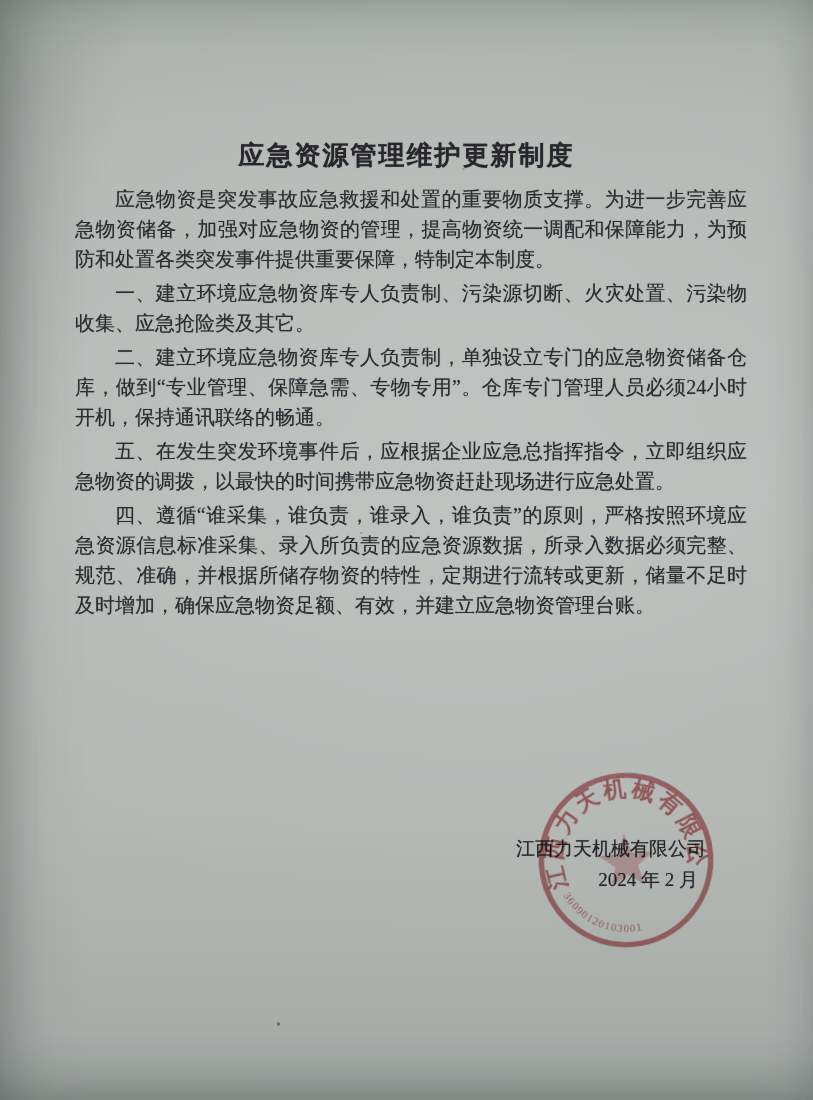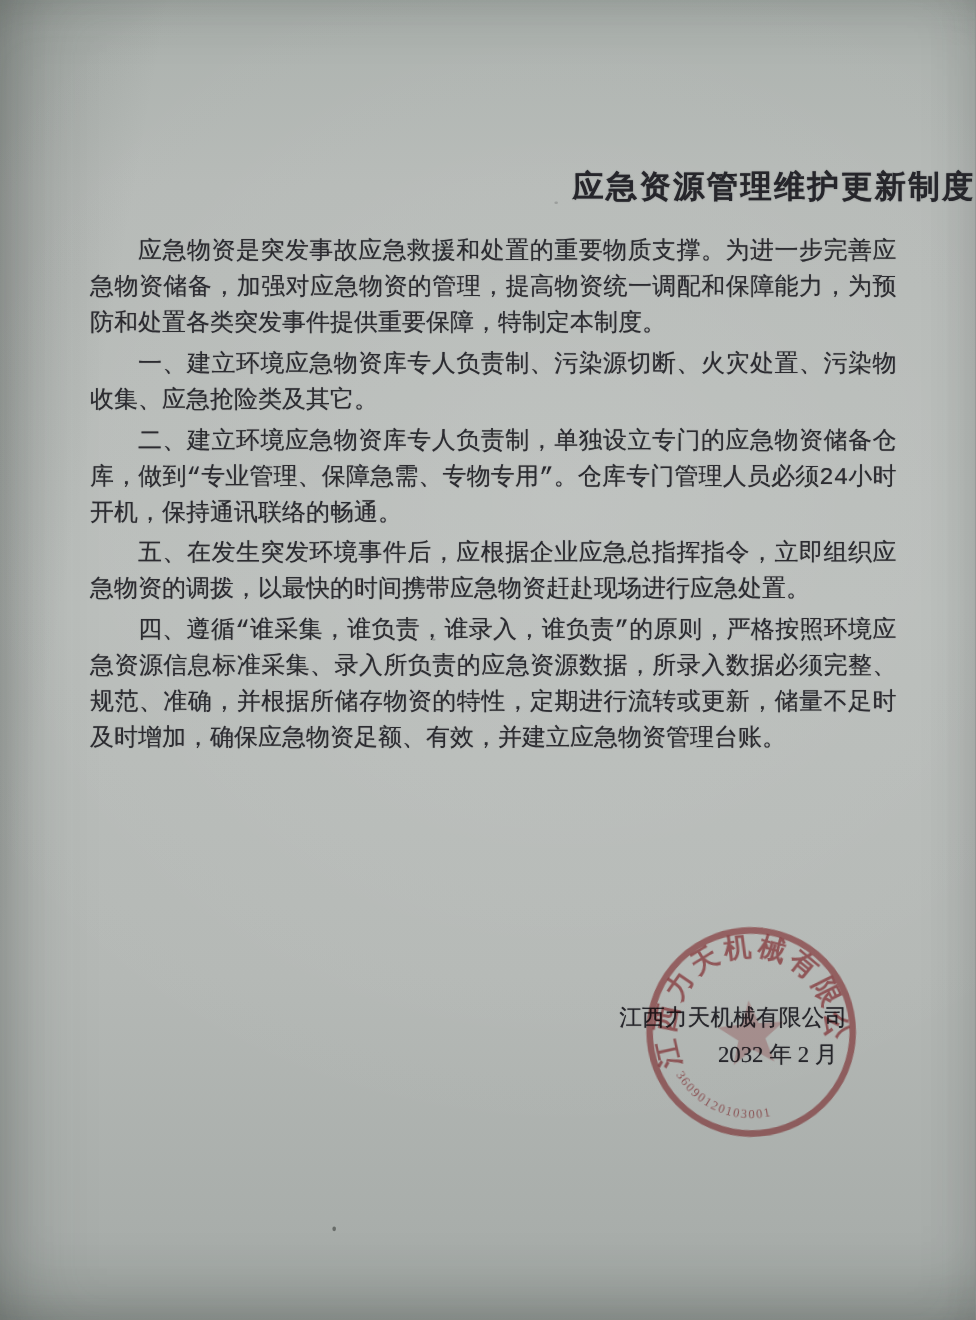--- a/index.html
+++ b/index.html
@@ -13,32 +13,31 @@
       linear-gradient(100deg, rgba(70,76,72,0.18) 0%, rgba(0,0,0,0) 14%),
       linear-gradient(to bottom, #aab0ac 0%, #b5b9b6 14%, #b9bdba 46%, #b4b8b5 74%, #a8adaa 94%, #9da39f 100%);
     box-shadow:
       inset 45px 0 70px -40px rgba(55,60,57,0.35),
       inset -25px 0 60px -40px rgba(55,60,57,0.22),
       inset 0 -35px 70px -40px rgba(45,50,47,0.38),
       inset 0 30px 70px -50px rgba(45,50,47,0.30);
   }
   .title{
     position:absolute;top:138px;left:0;width:813px;
-    text-align:right;
+    text-align:center;
     font-size:26px;font-weight:bold;letter-spacing:2px;
     color:#26262b;
     text-shadow:0 0 1px rgba(35,35,40,0.65);
   }
   .body-text{
-    position:absolute;top:196px;left:75px;width:672px;
+    position:absolute;top:184px;left:75px;width:672px;
     font-size:20px;line-height:30px;
     color:#2c2c31;
     text-align:justify;
     text-shadow:0 0 0.8px rgba(40,40,46,0.55);
-    font-family:Liberation Mono, monospace;
   }
   .body-text p{margin:0 0 4px 0;text-indent:2em;}
   .signature{
     position:absolute;top:833px;left:420px;width:286px;
     text-align:right;
     font-size:19px;line-height:31px;
     color:#26262b;
     text-shadow:0 0 0.8px rgba(35,35,40,0.55);
     z-index:2;
   }
@@ -68,21 +67,21 @@
   <div class="body-text">
     <p>应急物资是突发事故应急救援和处置的重要物质支撑。为进一步完善应急物资储备，加强对应急物资的管理，提高物资统一调配和保障能力，为预防和处置各类突发事件提供重要保障，特制定本制度。</p>
     <p>一、建立环境应急物资库专人负责制、污染源切断、火灾处置、污染物收集、应急抢险类及其它。</p>
     <p>二、建立环境应急物资库专人负责制，单独设立专门的应急物资储备仓库，做到“专业管理、保障急需、专物专用”。仓库专门管理人员必须24小时开机，保持通讯联络的畅通。</p>
     <p>五、在发生突发环境事件后，应根据企业应急总指挥指令，立即组织应急物资的调拨，以最快的时间携带应急物资赶赴现场进行应急处置。</p>
     <p>四、遵循“谁采集，谁负责，谁录入，谁负责”的原则，严格按照环境应急资源信息标准采集、录入所负责的应急资源数据，所录入数据必须完整、规范、准确，并根据所储存物资的特性，定期进行流转或更新，储量不足时及时增加，确保应急物资足额、有效，并建立应急物资管理台账。</p>
   </div>
 
   <div class="signature">
     <div class="company">江西力天机械有限公司</div>
-    <div class="date">2032 年 2 月</div>
+    <div class="date">2024 年 2 月</div>
   </div>
 
   <svg class="seal" viewBox="0 0 200 200" aria-hidden="true">
     <defs>
       <path id="sealArcTop" d="M 34.2 123.9 A 70 70 0 1 1 165.8 123.9" fill="none"></path>
       <path id="sealArcBottom" d="M 27.3 130.9 A 79 79 0 0 0 172.7 130.9" fill="none"></path>
     </defs>
     <circle cx="100" cy="100" r="93" fill="none" stroke="rgba(185,75,80,0.78)" stroke-width="6"></circle>
     <polygon points="100,71 107.6,92.5 130.4,93.1 112.4,107 118.8,128.9 100,116 81.2,128.9 87.6,107 69.6,93.1 92.4,92.5" fill="rgba(205,110,115,0.45)"></polygon>
     <text font-size="25" letter-spacing="4" fill="rgba(183,70,76,0.85)" font-weight="bold">

